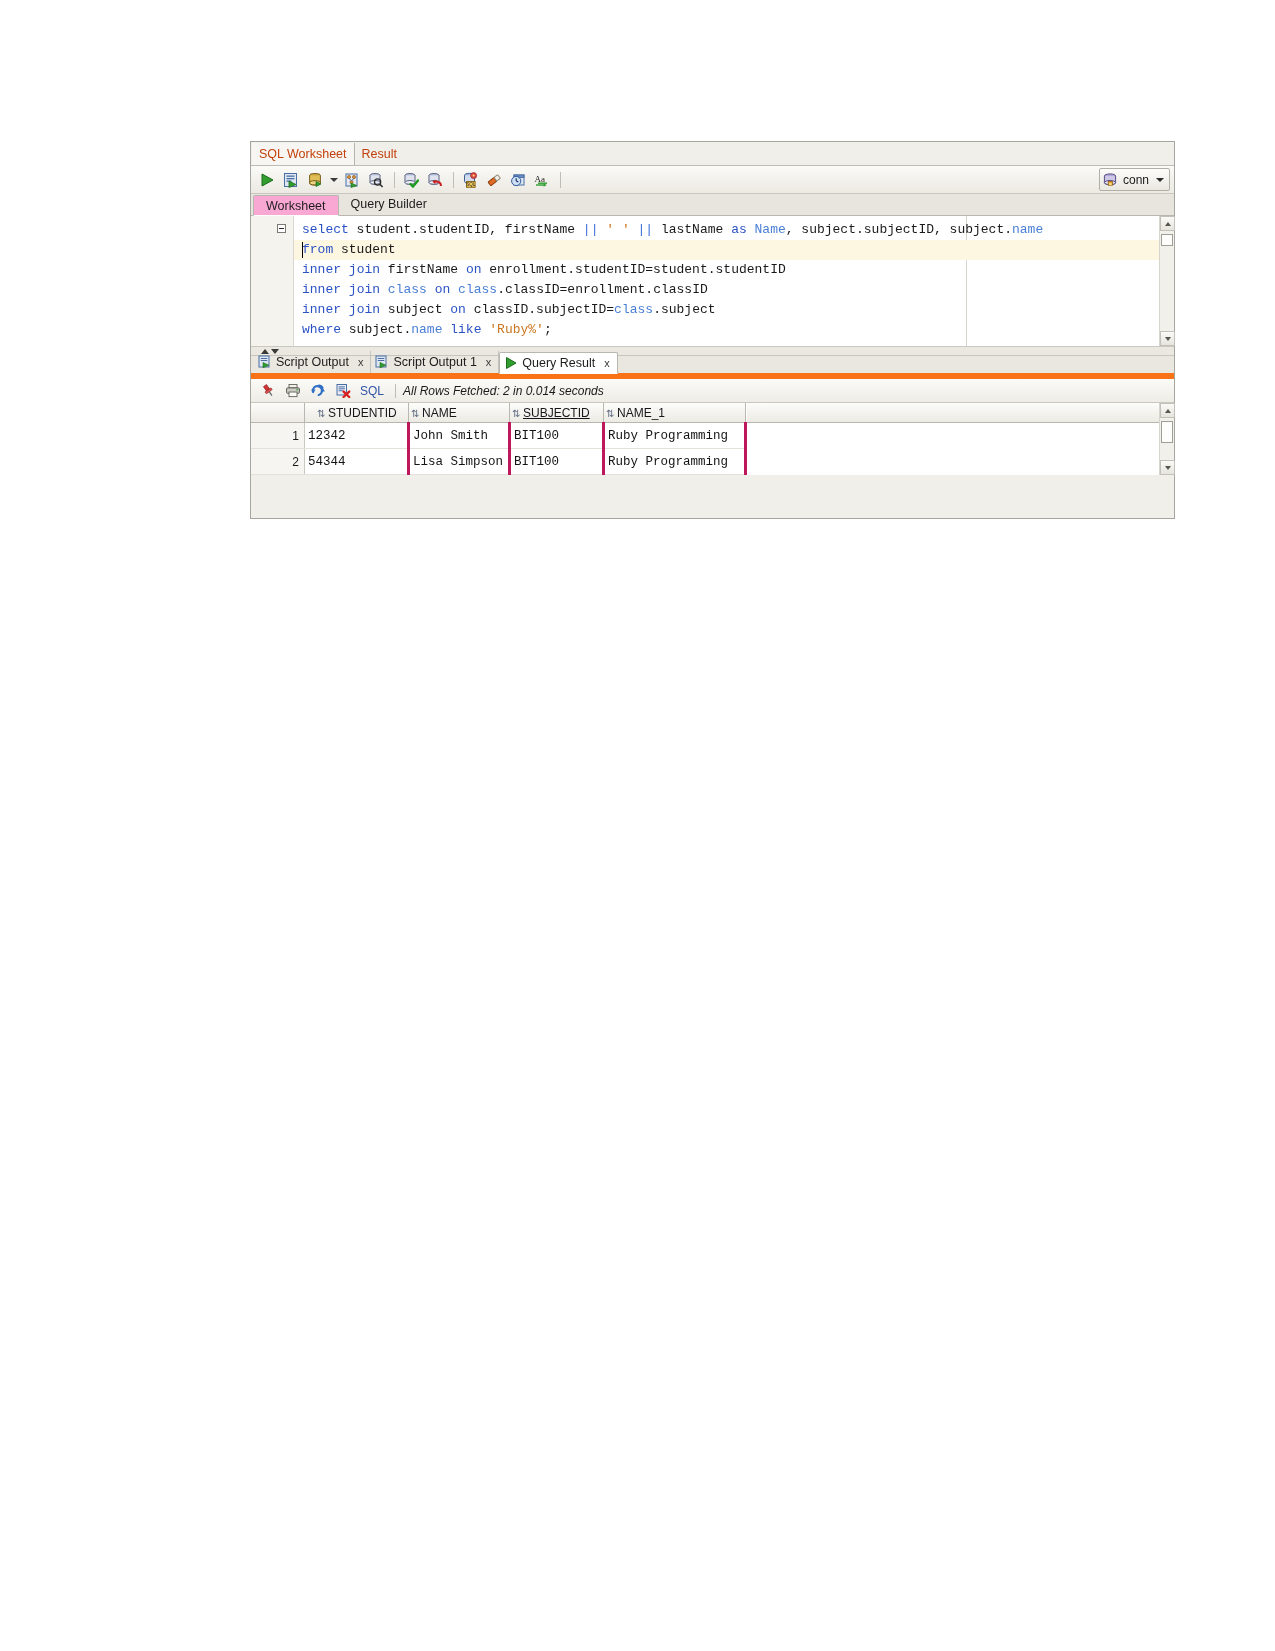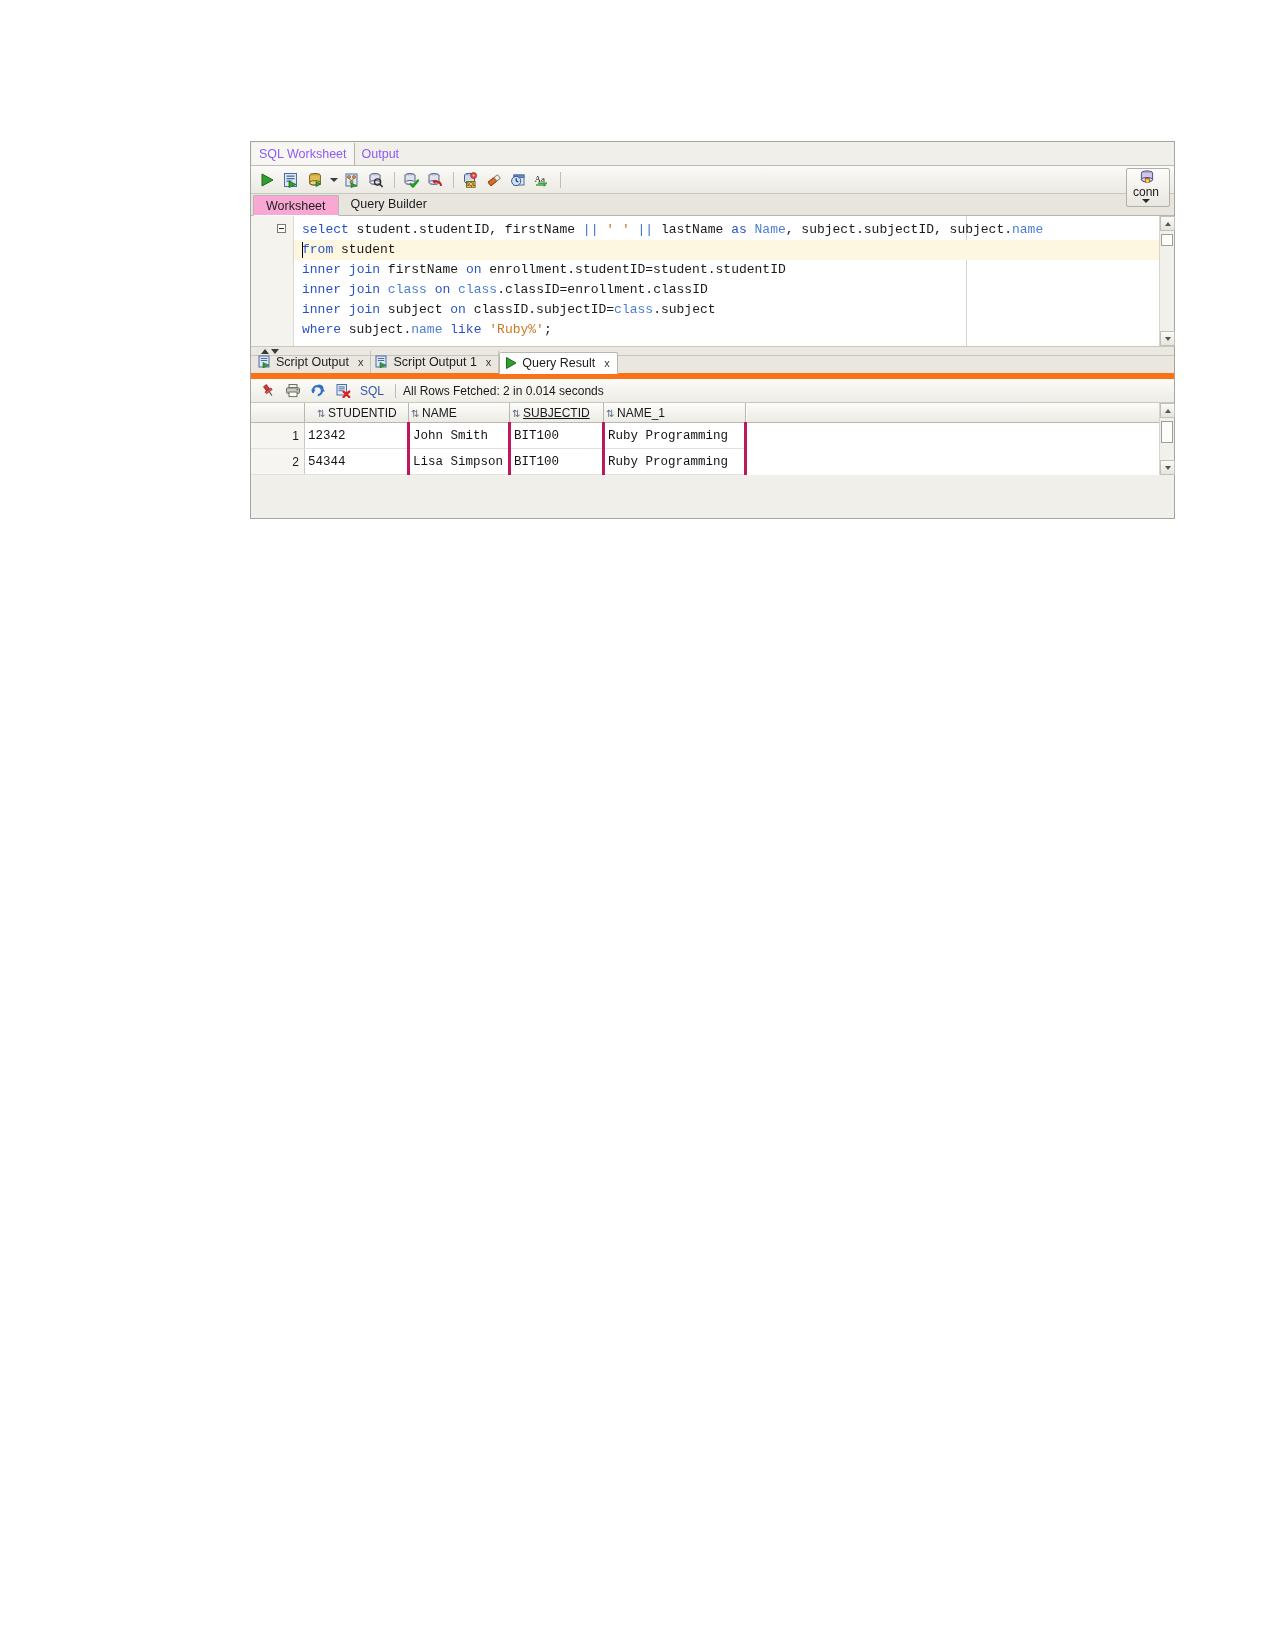--- a/index.html
+++ b/index.html
@@ -35,21 +35,21 @@
     display: flex;
     align-items: flex-end;
     padding-left: 1px;
     box-sizing: border-box;
   }
   .doc-tab {
     height: 22px;
     line-height: 22px;
     padding: 0 7px 0 7px;
     font-size: 12.5px;
-    color: #8b5cf6;
+    color: #c2410c;
     background: transparent;
     border-right: 1px solid #c3c3bb;
     box-sizing: border-box;
     white-space: nowrap;
   }
   .doc-tab.active {
     background: #f7f6f2;
     border-right: 1px solid #b5b5ad;
   }
   .doc-tab.plain { border-right: none; }
@@ -87,29 +87,28 @@
     width: 0; height: 0;
     border-left: 4px solid transparent;
     border-right: 4px solid transparent;
     border-top: 4px solid #3a3a3a;
   }
 
   
   .conn-box {
     position: absolute;
     right: 4px; top: 2px;
-    height: 39px;
+    height: 23px;
     display: flex;
     align-items: center;
     background: linear-gradient(to bottom,#fdfdfb,#e9e7e0);
     border: 1px solid #b0afa8;
     border-radius: 2px;
     padding: 0 3px 0 2px;
     box-sizing: border-box;
-    flex-direction: column;
   }
   .conn-label {
     font-size: 12px;
     color: #1a1a1a;
     padding: 0 7px 0 4px;
     white-space: nowrap;
   }
   .conn-caret {
     width: 0; height: 0;
     border-left: 4px solid transparent;
@@ -339,20 +338,21 @@
   }
   .rt-sep {
     width: 1px; height: 14px;
     background: #bdbcb5;
     margin: 0 7px;
   }
   .rt-status {
     font-size: 12px;
     color: #1a1a1a;
     white-space: nowrap;
+    font-style: italic;
   }
 
   
   .grid-wrap {
     position: relative;
     background: #ffffff;
     height: 72px;
     display: flex;
     box-sizing: border-box;
   }
@@ -434,21 +434,21 @@
 </head>
 <body>
 
 <div id="app">
 
   <div class="doc-tabbar">
     <div class="doc-tab active">
       <span>SQL Worksheet</span>
     </div>
     <div class="doc-tab plain">
-      <span>Output</span>
+      <span>Result</span>
     </div>
   </div>
 
   <div class="toolbar">
 
     <div class="tb-btn">
       <span>
         <svg width="16" height="16" viewBox="0 0 16 16">
           <polygon points="3,2 14,8 3,14" fill="#2f9e2f" stroke="#1c6b1c" stroke-width="1"></polygon>
         </svg>

